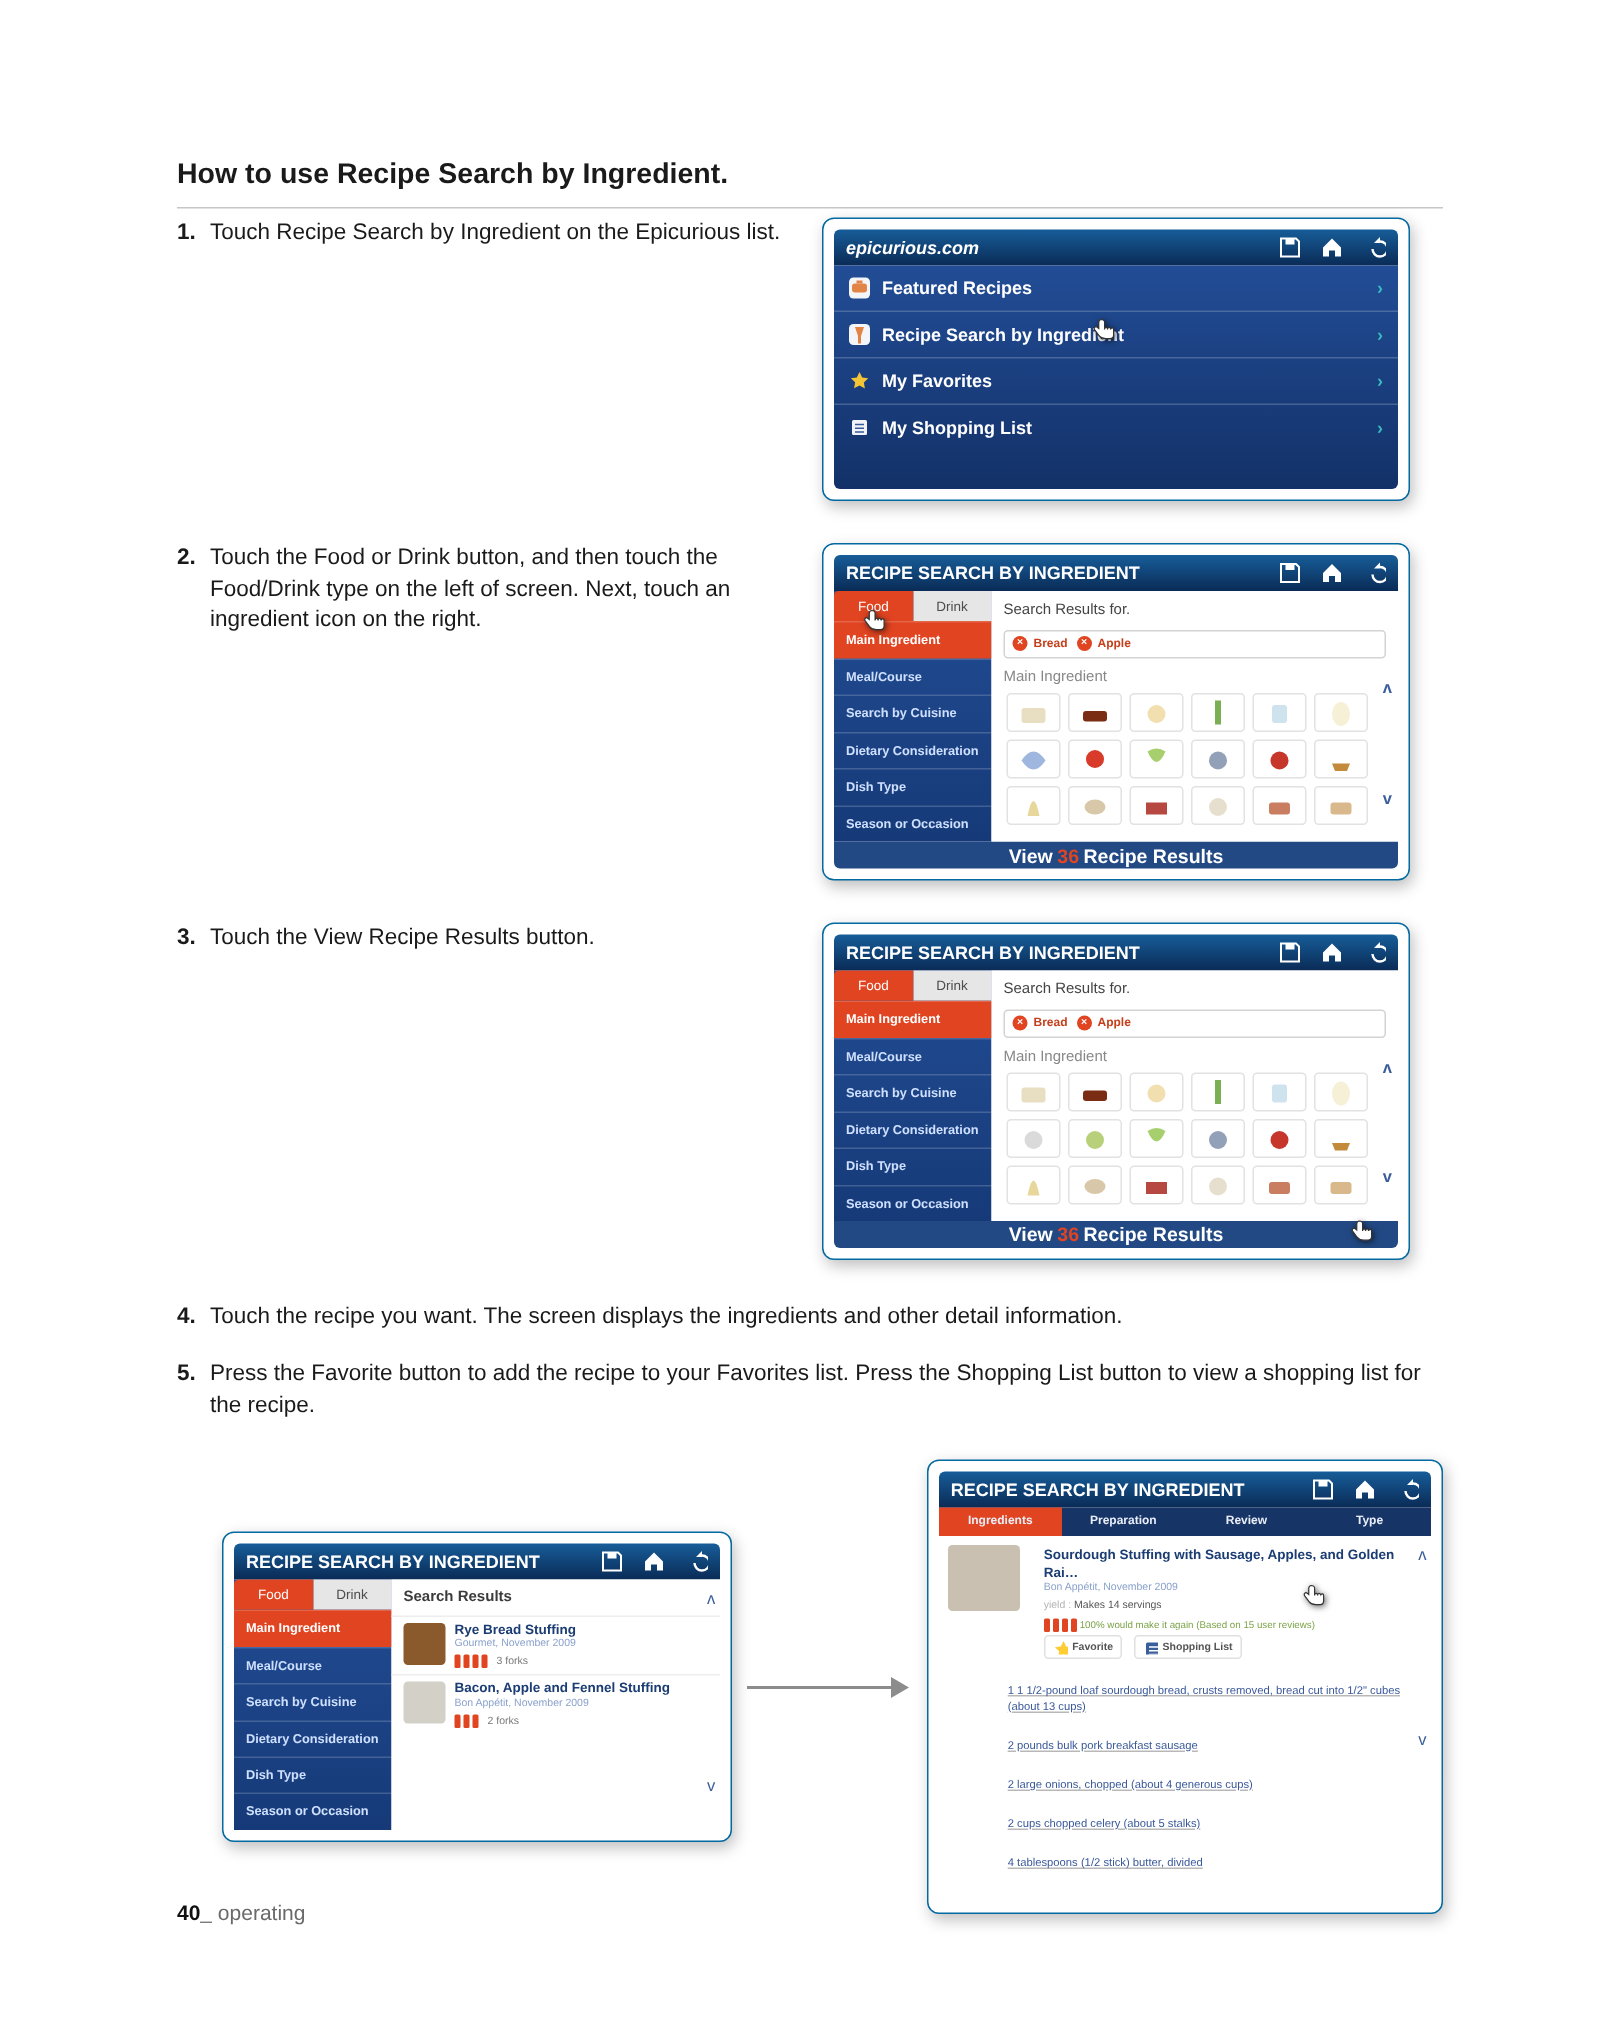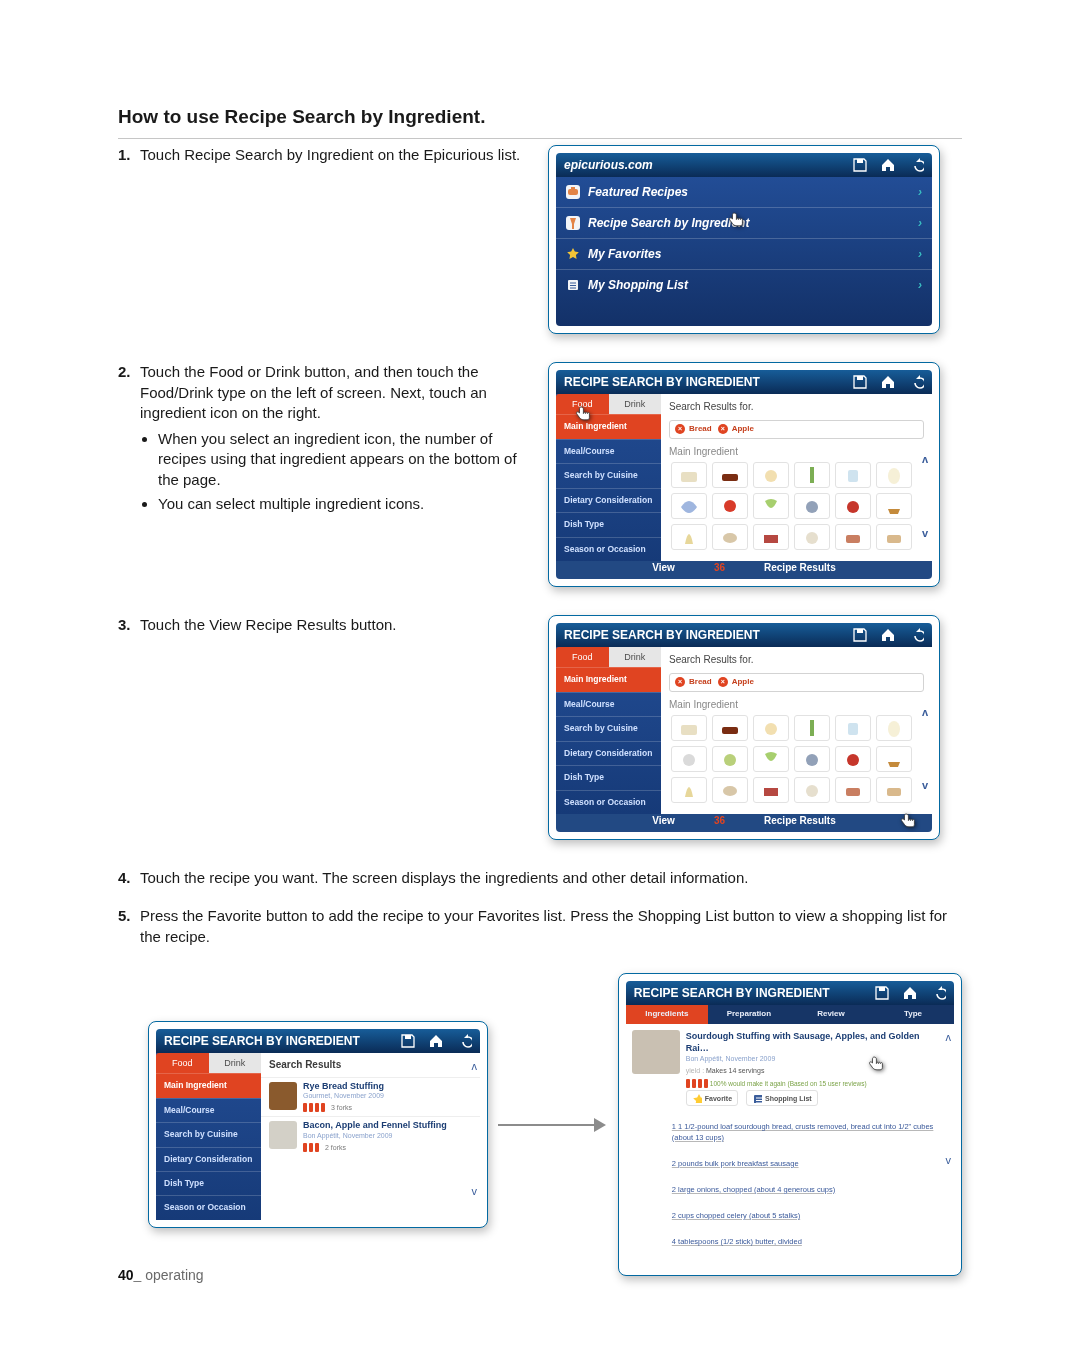--- a/index.html
+++ b/index.html
@@ -77,21 +77,20 @@
   
   .ehome{
     width:392px;
   }
   .ehome .list{background:linear-gradient(180deg,#224d96,#133168);border-bottom-left-radius:4px;border-bottom-right-radius:4px;padding-bottom:26px}
   .ehome .row-item{
     display:flex;align-items:center;justify-content:space-between;
     border-top:1px solid rgba(255,255,255,0.2);
     padding:7px 10px;color:#fff;font-size:12px;font-weight:600;
     position:relative;
-    font-style:italic;
   }
   .ehome .row-item:first-child{border-top:0}
   .row-item .left{display:flex;align-items:center;gap:8px}
   .miniicon{width:14px;height:14px;border-radius:3px;background:#fff;opacity:.95;display:flex;align-items:center;justify-content:center}
   .miniicon svg{display:block}
   .chev{color:var(--cyan);font-size:12px;font-weight:700}
   .pointer{
     position:absolute;pointer-events:none;
   }
   .pointer svg{display:block;filter:drop-shadow(1px 1px 2px rgba(0,0,0,0.6))}
@@ -113,21 +112,21 @@
   .rs-right .chips{display:flex;gap:6px;border:1px solid #d3d3d3;border-radius:3px;margin:0 8px 6px 8px;padding:3px 5px}
   .chip{display:inline-flex;align-items:flex-start;font-size:8px;color:var(--orange-2);gap:4px;font-weight:700}
   .chip .x{width:10px;height:10px;border-radius:50%;background:var(--orange);color:#fff;display:inline-flex;align-items:center;justify-content:center;font-size:7px;line-height:1}
   .rs-right .sub{font-size:10px;color:#888;padding:0 8px 4px 8px}
   .ing-grid{display:grid;grid-template-columns:repeat(6,1fr);gap:5px;padding:0 20px 6px 10px}
   .ing{height:26px;border:1px solid #e2e2e2;border-radius:3px;display:flex;align-items:center;justify-content:center}
   .ing svg{display:block}
   .rs-right .scrollhint{position:absolute;right:4px;top:58px;display:flex;flex-direction:column;justify-content:space-between;height:88px;color:var(--blue);font-size:11px}
   .rs-right .scrollhint span{font-weight:700}
   .rs-foot{
-    background:#224983;color:#fff;height:18px;display:flex;align-items:flex-start;justify-content:center;font-size:10px;border-bottom-left-radius:4px;border-bottom-right-radius:4px;font-weight:600;gap:36px;
+    background:#224983;color:#fff;height:18px;display:flex;align-items:flex-end;justify-content:center;font-size:13px;border-bottom-left-radius:4px;border-bottom-right-radius:4px;font-weight:600;
   }
   .rs-foot .cnt{color:var(--orange);font-weight:700;margin:0 3px}
 
   
   .wide-card{width:390px}
   .res-body{display:flex}
   .res-list{flex:1;background:#fff;position:relative;padding-bottom:2px}
   .res-list .hdr{font-size:10px;color:#3b3b3b;padding:5px 8px;font-weight:700}
   .res-item{display:flex;gap:6px;padding:4px 16px 4px 8px;border-top:1px solid #eee}
   .thumb{width:28px;height:28px;background:#d3d0c7;border-radius:3px}
@@ -137,21 +136,21 @@
   .forks{display:flex;gap:2px;align-items:center;margin-top:2px}
   .fork{width:4px;height:9px;background:var(--orange);display:inline-block;border-radius:1px}
   .forks .n{font-size:7px;color:#7a7a7a;margin-left:4px}
   .res-scroll{position:absolute;right:3px;top:6px;display:flex;flex-direction:column;justify-content:space-between;height:140px;color:var(--blue);font-size:11px}
   
   .detail-card{width:395px}
   .tabs-bar{display:flex;background:#163566}
   .tabs-bar .t{flex:1;font-size:8px;color:#e9eef9;padding:4px 0;text-align:center;font-weight:700}
   .tabs-bar .t.on{background:var(--orange)}
   .det-body{background:#fff;padding:6px 16px 6px 6px;position:relative}
-  .det-top{display:flex;gap:6px}
+  .det-top{display:flex;gap:16px}
   .det-top .big{width:48px;height:44px;background:#c9c0b2;border-radius:3px}
   .det-top .meta{flex:1}
   .det-top .title{font-size:9px;color:#1b3d73;font-weight:700}
   .det-top .src{font-size:7px;color:#8aa2cc}
   .yield{font-size:7px;color:#555;margin-top:3px}
   .yield .lbl{color:#b4b4b4}
   .again{font-size:6.5px;color:#7ba348;margin-top:2px}
   .det-btns{display:flex;gap:8px;margin-top:2px}
   .det-btn{display:flex;align-items:center;gap:3px;border:1px solid #e0e0e0;border-radius:3px;padding:2px 5px;font-size:7px;color:#545454;font-weight:600}
   .det-ing{margin-top:6px}
@@ -301,24 +300,20 @@
     </div>
   </div>
 
   <div class="row">
     <div class="steps">
       <ol class="steps-list">
         <li>
           <span class="num">2.</span>
           <span class="txt">
             <span>Touch the Food or Drink button, and then touch the Food/Drink type on the left of screen. Next, touch an ingredient icon on the right.</span>
-            <ul class="bullets">
-              <li>When you select an ingredient icon, the number of recipes using that ingredient appears on the bottom of the page.</li>
-              <li>You can select multiple ingredient icons.</li>
-            </ul>
           </span>
         </li>
       </ol>
     </div>
 
     <div class="card-wrap rs-card">
       <div class="phone-top">
         <span>RECIPE SEARCH BY INGREDIENT</span>
         <span class="icons">
           <span class="ico">

